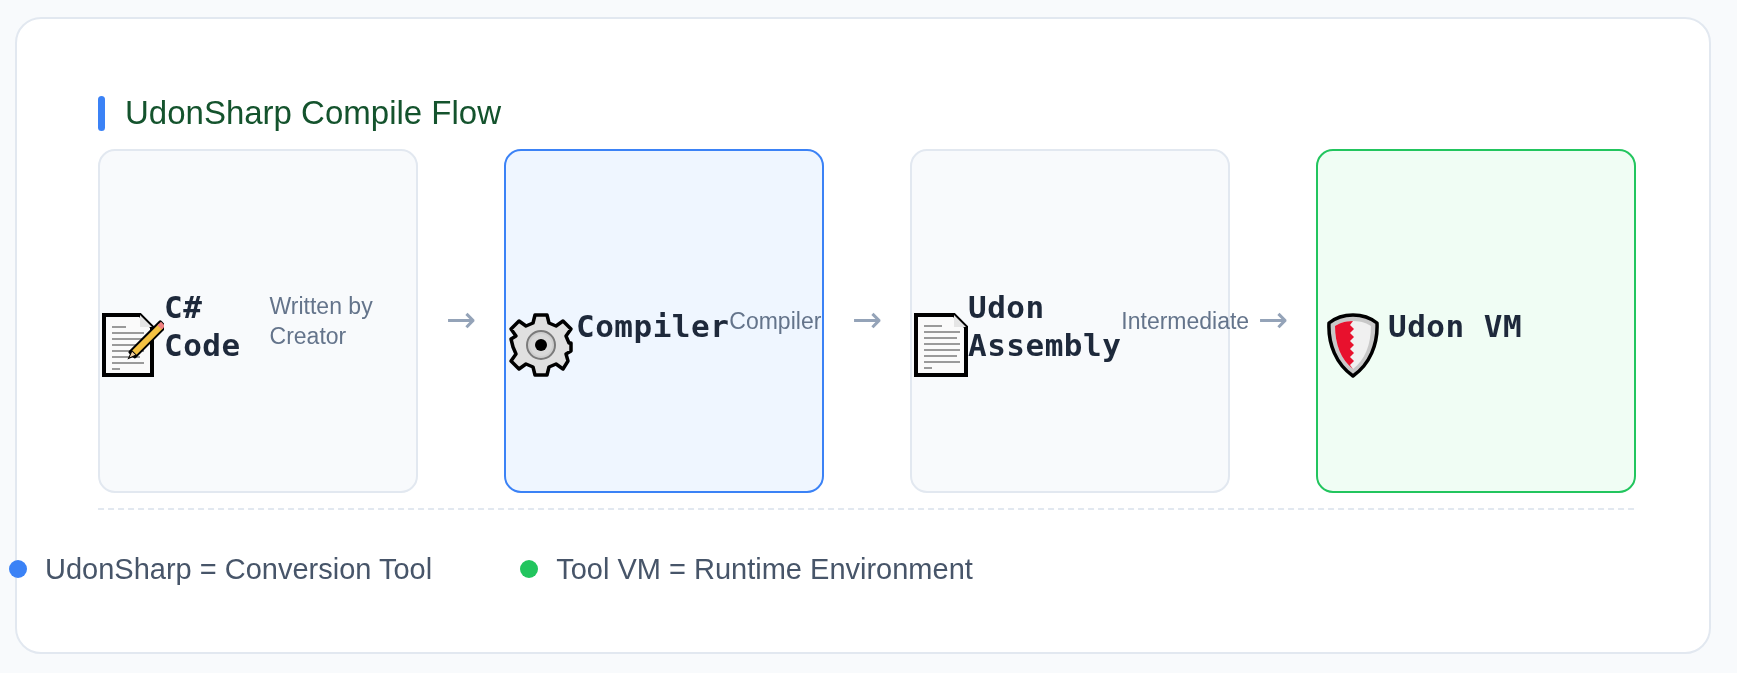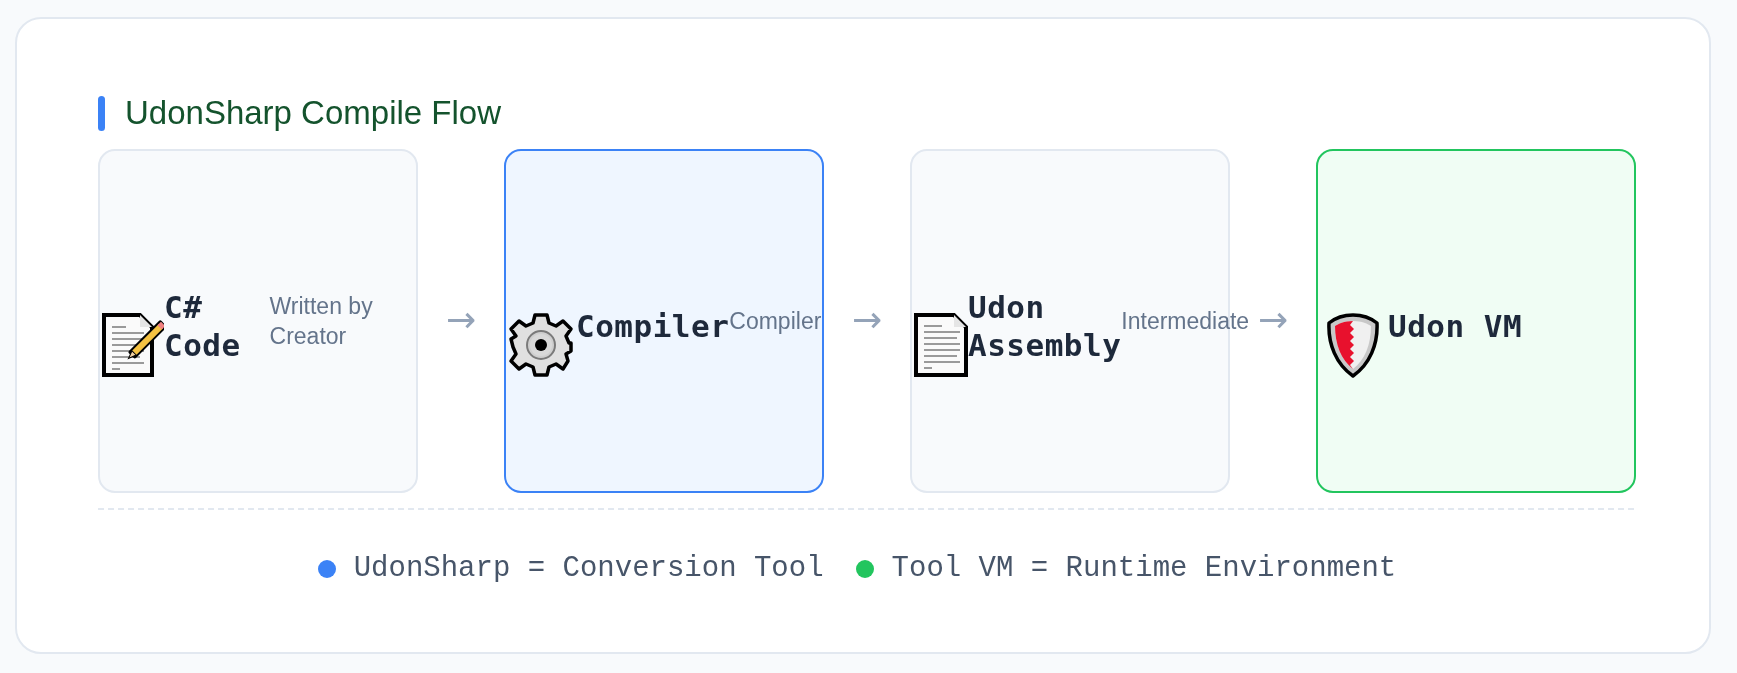--- a/index.html
+++ b/index.html
@@ -108,25 +108,23 @@
       width: 1536px;
       height: 0;
       border-top: 2px dashed #e2e8f0;
     }
     .legend {
       position: absolute;
       left: 0;
       width: 1696px;
       top: 532px;
       display: flex;
-      justify-content: center;
-      align-items: center;
-      gap: 32px;
+      align-items: center;
+      gap: 88px;
       margin-left: -8px;
-      font-family: Liberation Mono, monospace;
     }
     .legend-item {
       display: flex;
       align-items: center;
       font-size: 29px;
       color: #475569;
       line-height: 36px;
     }
     .dot {
       width: 18px;

